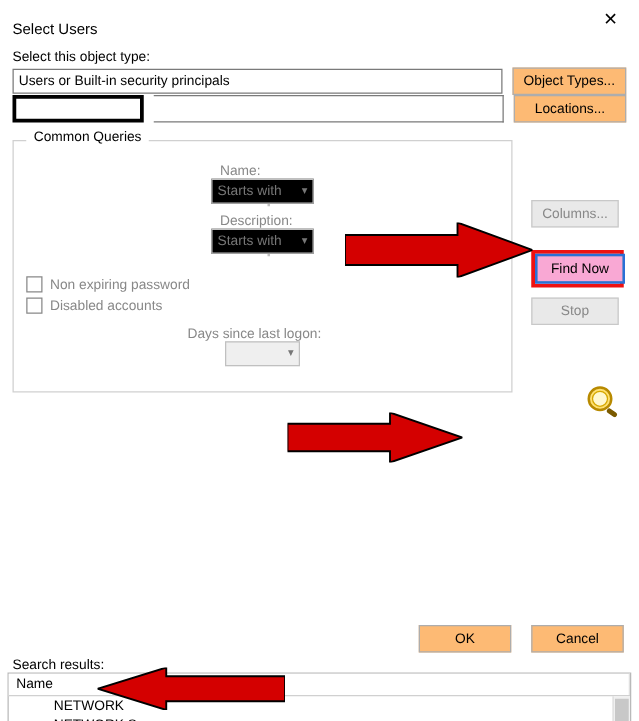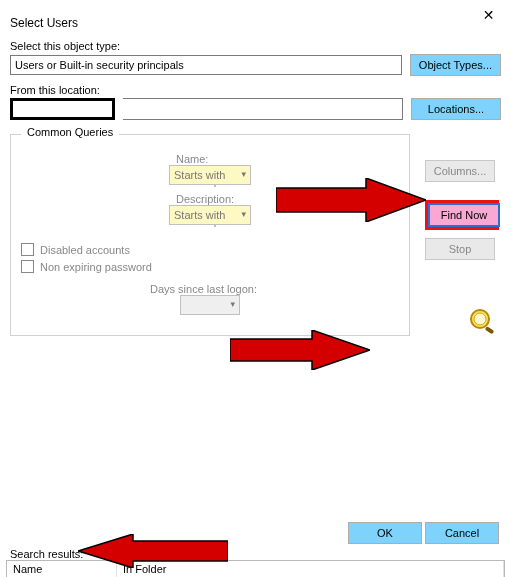--- a/index.html
+++ b/index.html
@@ -37,21 +37,21 @@
   .textbox {
     border: 1px solid #7a7a7a;
     height: 20px;
     padding: 2px 4px;
     background: #fff;
     font-size: 11px;
     flex: 1;
   }
   .btn {
     border: 1px solid #adadad;
-    background: #7dd3fc;
+    background: #fdba74;
     height: 22px;
     min-width: 90px;
     padding: 0 8px;
     font-size: 11px;
     text-align: center;
     display: inline-flex;
     align-items: center;
     justify-content: center;
   }
   .btn.disabled { color: #888; background: #e9e9e9; border-color:#c8c8c8;}
@@ -79,21 +79,21 @@
     top: -9px; left: 10px;
     background: #fff;
     padding: 0 6px;
     font-size: 11px;
   }
   .qrow { display: flex; align-items: center; margin: 6px 0; flex-direction: column; }
   .qlabel { width: 68px; color: #888; }
   .combo {
     width: 82px; height: 20px;
     border: 1px solid #c0c0c0;
-    background: #fef9c3;
+    background: #000000;
     display: inline-flex; align-items: center;
     padding: 0 4px; color: #777;
     position: relative;
     font-size: 11px;
   }
   .combo .chev {
     position: absolute; right: 4px; top: 3px;
     font-size: 9px; color: #777;
   }
   .qinput {
@@ -113,21 +113,21 @@
   .find-now-wrap .btn {
     outline: 2px solid #2a6fd6;
     outline-offset: -1px;
     background:#f9a8d4;
   }
   .magnifier {
     margin-top:40px;
     align-self:flex-end;
   }
   .ok-cancel {
-    display:flex; justify-content:flex-end; gap:3px;
+    display:flex; justify-content:flex-end; gap:16px;
     padding: 6px 12px 4px 0;
   }
   .results-label { padding: 4px 0 2px 10px; text-align: right; }
   .grid {
     margin: 0 6px 0 6px;
     border:1px solid #b9b9b9;
     height: 192px;
     position:relative;
     background:#fff;
   }
@@ -180,21 +180,20 @@
   </div>
 </div>
 
 <div class="body">
   <span class="lbl">Select this object type:</span>
   <div class="row">
     <input class="textbox" value="Users or Built-in security principals" style="">
     <button class="btn">Object Types...</button>
   </div>
 
-  <span class="lbl" style="margin-top:8px">From this location:</span>
   <div class="row">
     <div class="black-box"></div>
     <div class="loc-field"></div>
     <button class="btn">Locations...</button>
   </div>
 
   <div class="fieldset" style="width:400px">
     <span class="legend">Common Queries</span>
 
     <div class="qrow">
@@ -211,25 +210,25 @@
       <div class="combo">
         <span>Starts with</span>
         <span class="chev">▾</span>
       </div>
       <div class="qinput"></div>
     </div>
 
     <div style="height:6px"></div>
     <div class="check">
       <span class="checkbox-box"></span>
-      <span>Disabled accounts</span>
+      <span>Non expiring password</span>
     </div>
     <div class="check">
       <span class="checkbox-box"></span>
-      <span>Non expiring password</span>
+      <span>Disabled accounts</span>
     </div>
 
     <div class="qrow" style="margin-top:10px">
       <span class="qlabel" style="width:120px">Days since last logon:</span>
       <div class="combo" style="width:60px;background:#efefef">
         <span class="chev">▾</span>
       </div>
     </div>
   </div>
 </div>

